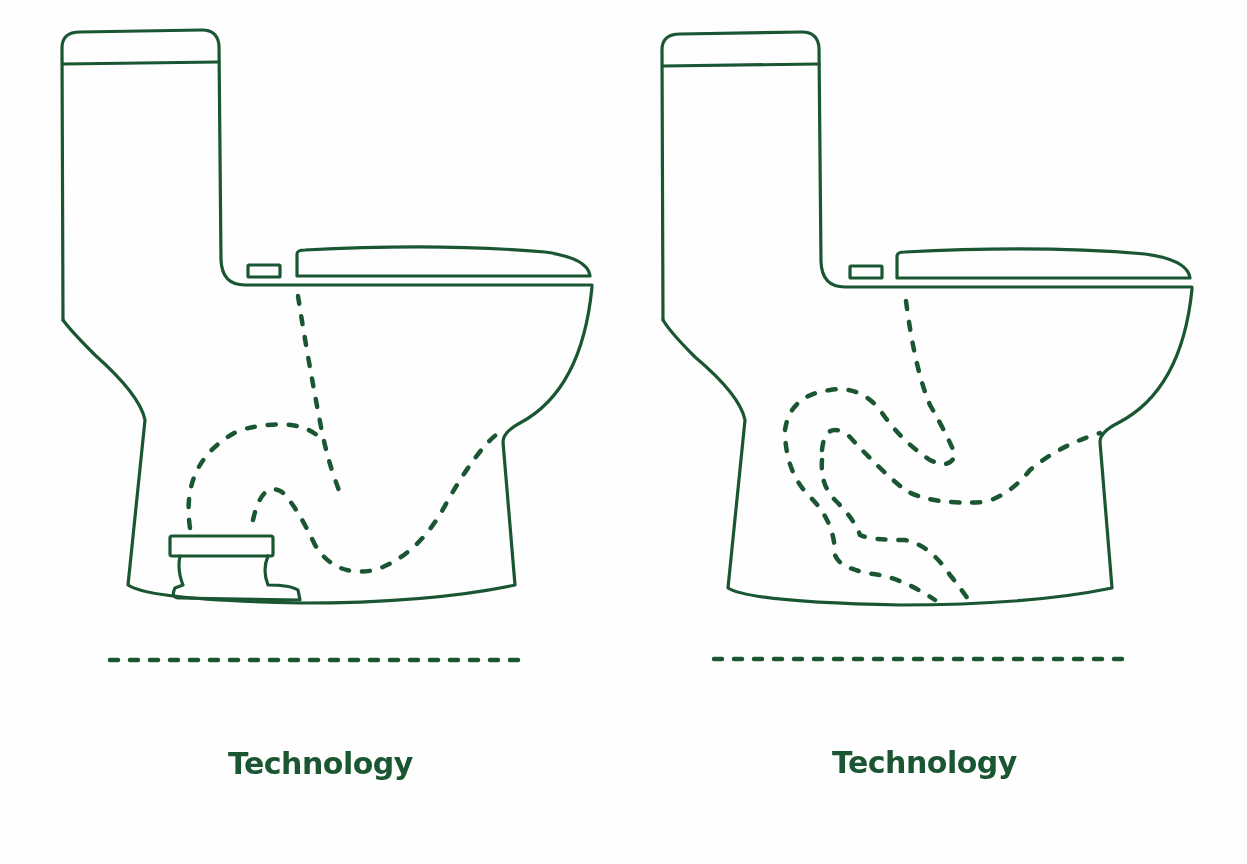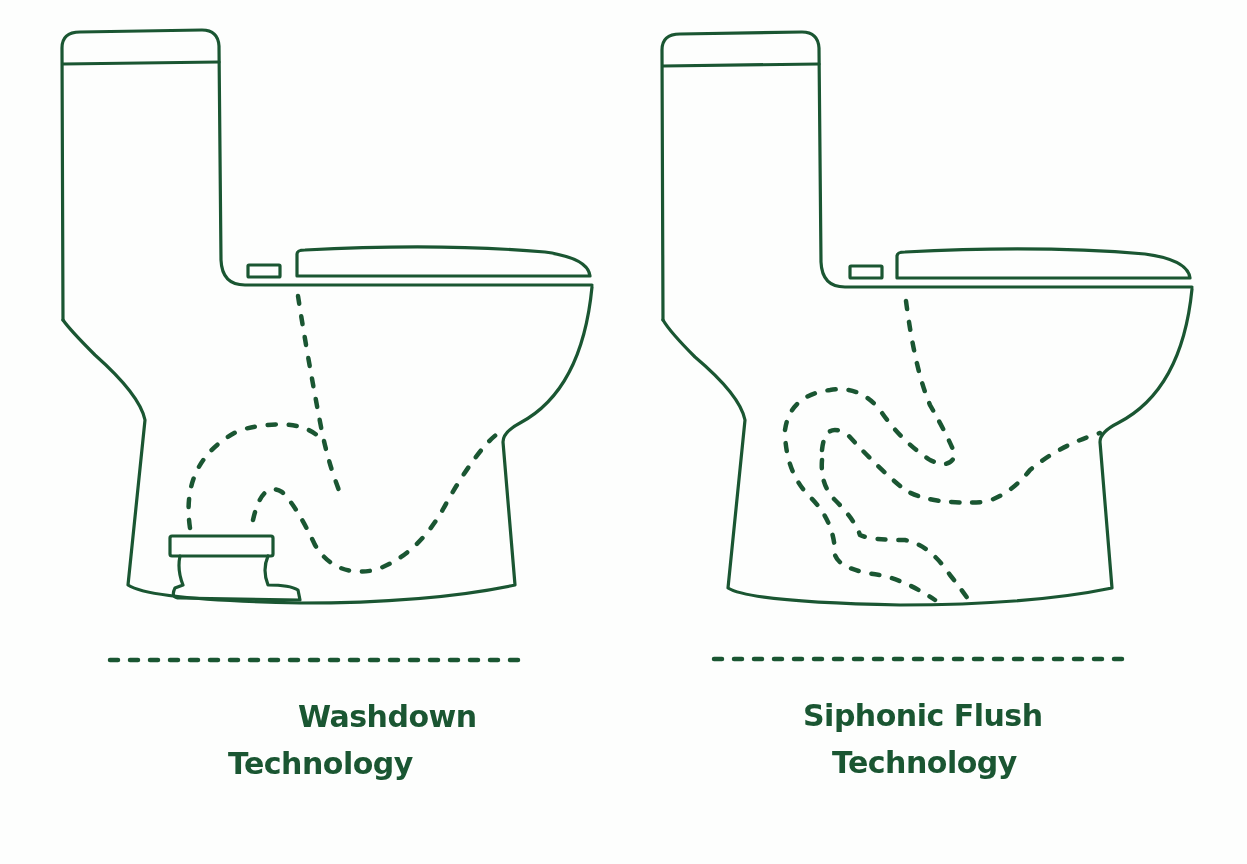--- a/index.html
+++ b/index.html
@@ -45,17 +45,15 @@
     <path class="outline" d="M897 278 L897 256 Q897 252 905 252 Q1040 245 1145 254 Q1188 260 1190 278 Z"></path>
 
     <path class="flow" d="M906 301 Q915 370 930 405 Q950 440 955 455 Q950 470 930 460 Q900 440 880 410 Q860 385 830 390 Q790 395 785 430 Q785 470 808 495 Q835 520 835 555 Q840 570 880 575 Q905 580 935 600"></path>
     <path class="flow" d="M822 450 Q825 420 848 435 Q880 470 905 490 Q930 505 985 502 Q1010 495 1030 470 Q1060 445 1100 433"></path>
     <path class="flow" d="M822 460 Q820 485 835 500 Q855 520 860 535 Q870 540 905 540 Q930 545 950 575 Q962 590 970 602"></path>
   </g>
 
   <line class="divider" x1="714" y1="659" x2="1134" y2="659"></line>
 </svg>
 
-  <div class="label" style="left:298px;top:697px;">Washdown</div>
   <div class="label" style="left:228px;top:744px;">Technology</div>
-  <div class="label" style="left:803px;top:696px;">Siphonic Flush</div>
   <div class="label" style="left:832px;top:743px;">Technology</div>
 </div>
 
 </body></html>

